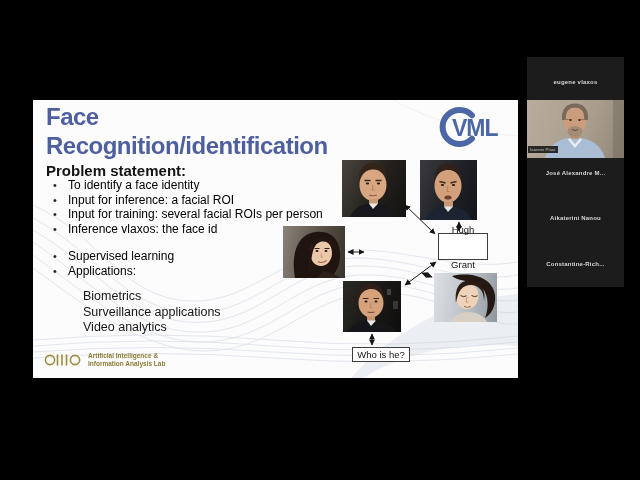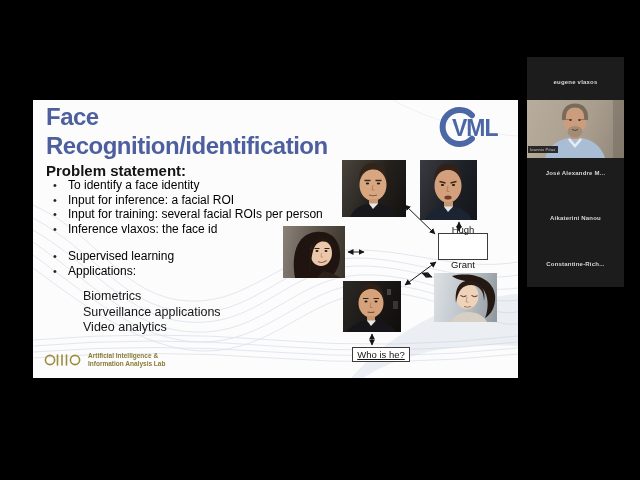--- a/index.html
+++ b/index.html
@@ -44,21 +44,21 @@
   #photo-sandra-2 { left:401px; top:173px; width:63px; height:49px; background:linear-gradient(100deg,#dde1e5,#bcc3c9 50%,#8f969c); }
 
   
   .callout {
     position:absolute; background:#fff; border:1px solid #3c3c3c; color:#131313;
     display:flex; flex-direction:column; align-items:center; justify-content:center;
     font-size:9.5px; line-height:11px; text-align:center;gap:24px;
   }
   #box-hugh   { left:405px; top:133px; width:50px; height:27px; }
   #box-sandra { left:333px; top:148px; width:55px; height:26px; }
-  #box-who    { left:319px; top:247px; width:58px; height:15px;text-decoration:underline; }
+  #box-who    { left:319px; top:247px; width:58px; height:15px; }
 
   .arrows { position:absolute; left:0; top:0; width:485px; height:278px; pointer-events:none; }
 
   
   .aiia { position:absolute; left:11px; top:249px; display:flex; align-items:center; gap:6px; }
   .aiia-text { font-size:6.5px; line-height:8px; font-weight:bold; color:#8a7b33; }
 
   
   .panel {
     position:absolute; left:527px; top:57px; width:97px; height:230px; background:#1c1c1c;

